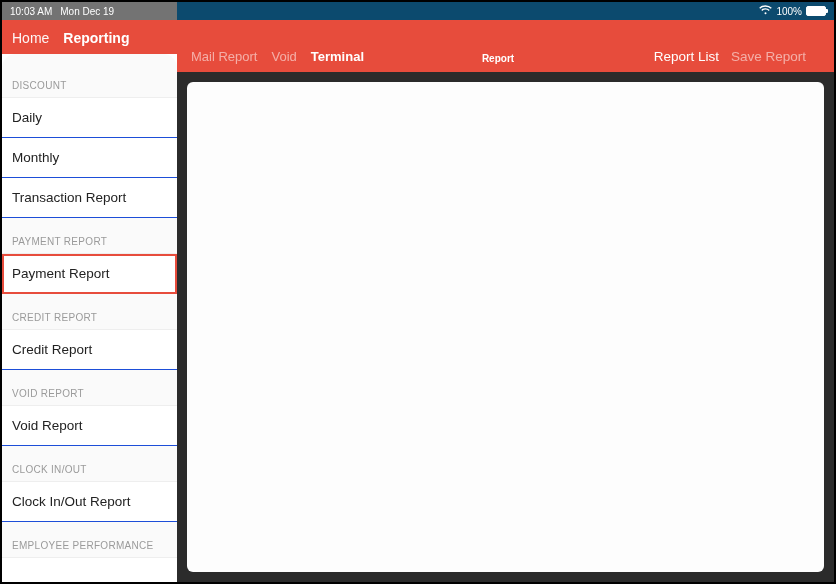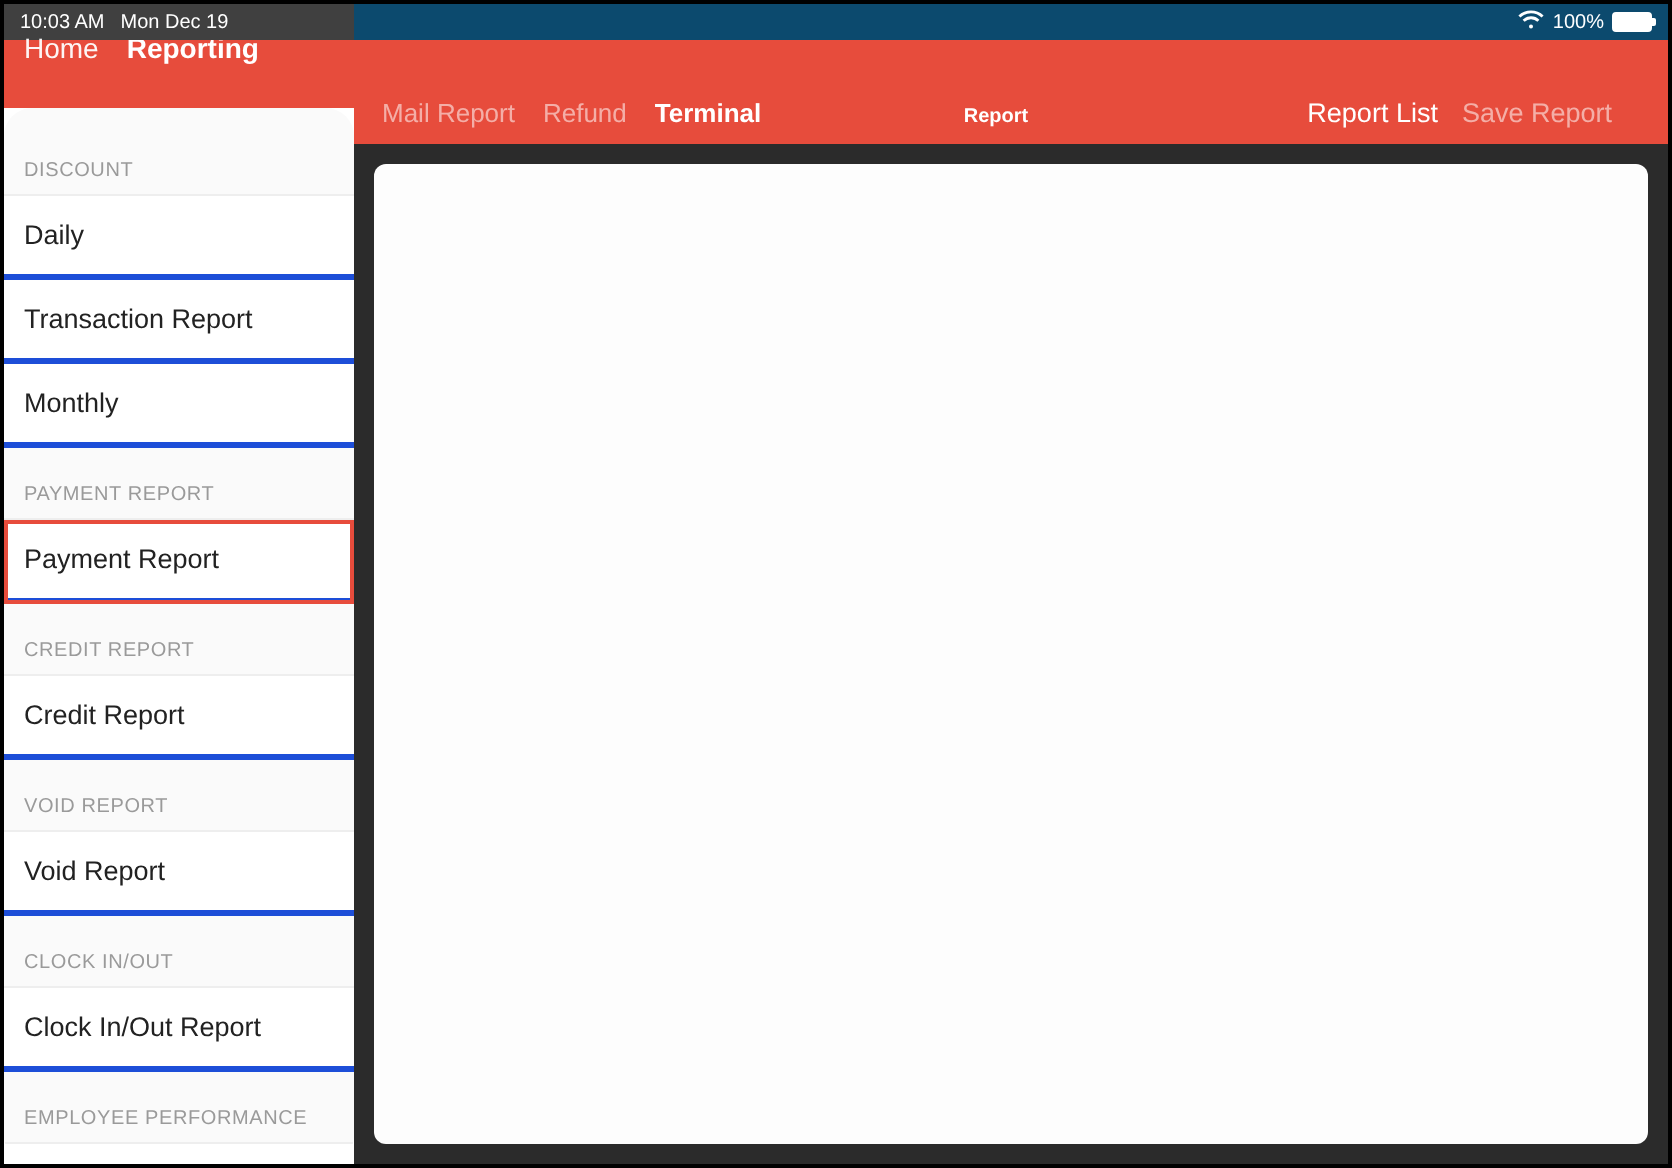--- a/index.html
+++ b/index.html
@@ -8,21 +8,21 @@
     width: 836px; height: 584px; background: #2b2b2b; position: relative;
     border: 2px solid #000;
   }
   
   .status-bar {
     position: absolute; top: 0; left: 0; right: 0; height: 18px;
     display: flex; align-items: center; font-size: 10px; color: #fff;
   }
   .status-left {
     display: flex; align-items: center; gap: 8px; padding-left: 8px;
-    width: 175px; height: 18px; background: #404040;
+    width: 175px; height: 18px; background: #737373;
   }
   .status-right {
     flex: 1; display: flex; align-items: center; justify-content: flex-end;
     gap: 4px; padding-right: 8px; height: 18px; background: #0c4a6e;
   }
   .battery-icon {
     width: 20px; height: 10px; border: 1px solid #fff; border-radius: 2px;
     position: relative; background: #fff;
   }
   .battery-icon::after {
@@ -31,37 +31,37 @@
   }
   .wifi-icon { font-size: 11px; }
 
   
   .sidebar {
     position: absolute; left: 0; top: 0; width: 175px; height: 100%;
     background: #fff; display: flex; flex-direction: column;
   }
   .sidebar-header {
     height: 52px; background: #E74C3C; color: #fff;
-    display: flex; align-items: flex-end; padding: 0 10px 22px 10px; gap: 14px;
+    display: flex; align-items: flex-end; padding: 0 10px 8px 10px; gap: 14px;
     font-size: 14px;
   }
   .sidebar-header .home { color: #fff; opacity: 0.95; font-weight: 400; }
   .sidebar-header .reporting { font-weight: 600; }
   .sidebar-body {
     flex: 1; overflow-y: auto; background: #fff; border-radius: 14px;
   }
   .section-header {
     font-size: 10px; color: #9a9a9a; letter-spacing: 0.3px;
     padding: 18px 10px 6px 10px; border-bottom: 1px solid #eee;
     text-transform: uppercase; background: #fafafa;
   }
   .section-header.first { padding-top: 26px; }
   .sidebar-item {
     font-size: 13.5px; color: #222; padding: 12px 10px;
-    border-bottom: 3px solid #1d4ed8; background: #fff;
+    border-bottom: 1px solid #1d4ed8; background: #fff;
   }
   .sidebar-item.highlight {
     outline: 2px solid #E74C3C; outline-offset: -2px;
   }
 
   
   .main {
     position: absolute; left: 175px; top: 0; right: 0; height: 100%;
     display: flex; flex-direction: column;
   }
@@ -101,22 +101,22 @@
         <span>Mon Dec 19</span>
       </div>
     </div>
     <div class="sidebar-header">
       <span class="home">Home</span>
       <span class="reporting">Reporting</span>
     </div>
     <div class="sidebar-body">
       <div class="section-header first">DISCOUNT</div>
       <div class="sidebar-item">Daily</div>
+      <div class="sidebar-item">Monthly</div>
       <div class="sidebar-item">Transaction Report</div>
-      <div class="sidebar-item">Monthly</div>
 
       <div class="section-header">PAYMENT REPORT</div>
       <div class="sidebar-item highlight">Payment Report</div>
 
       <div class="section-header">CREDIT REPORT</div>
       <div class="sidebar-item">Credit Report</div>
 
       <div class="section-header">VOID REPORT</div>
       <div class="sidebar-item">Void Report</div>
 
@@ -135,21 +135,21 @@
               <path d="M6.5 9.2a1 1 0 1 0 0-2 1 1 0 0 0 0 2zM3.3 5.9a4.6 4.6 0 0 1 6.4 0l1-1a6 6 0 0 0-8.4 0l1 1zM1.2 3.8a7.6 7.6 0 0 1 10.6 0l1-1a9 9 0 0 0-12.6 0l1 1z" fill="#fff"></path>
             </svg>
         </span>
         <span>100%</span>
         <span class="battery-icon"></span>
       </div>
     </div>
     <div class="topbar">
       <div class="topbar-left">
         <span class="faded">Mail Report</span>
-        <span class="faded">Refund</span>
+        <span class="faded">Void</span>
         <span class="strong">Terminal</span>
       </div>
       <div class="topbar-center">Report</div>
       <div class="topbar-right">
         <span>Report List</span>
         <span class="faded">Save Report</span>
       </div>
     </div>
     <div class="content">
       <div class="report-canvas"></div>

